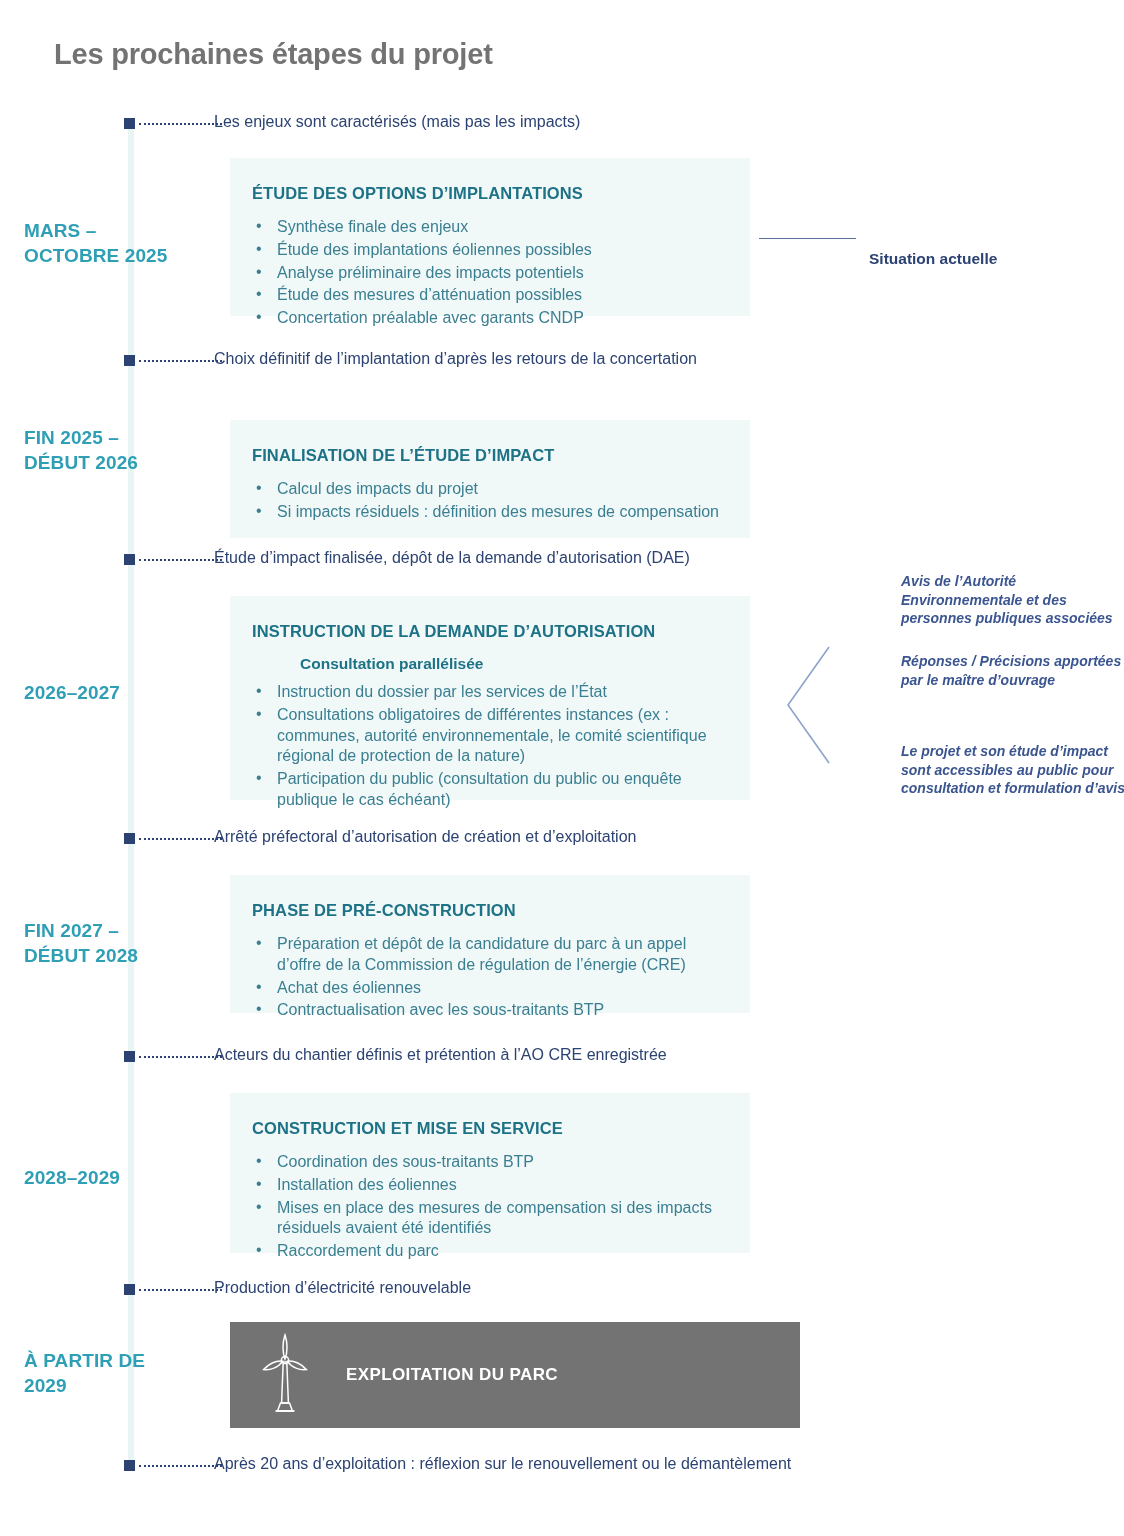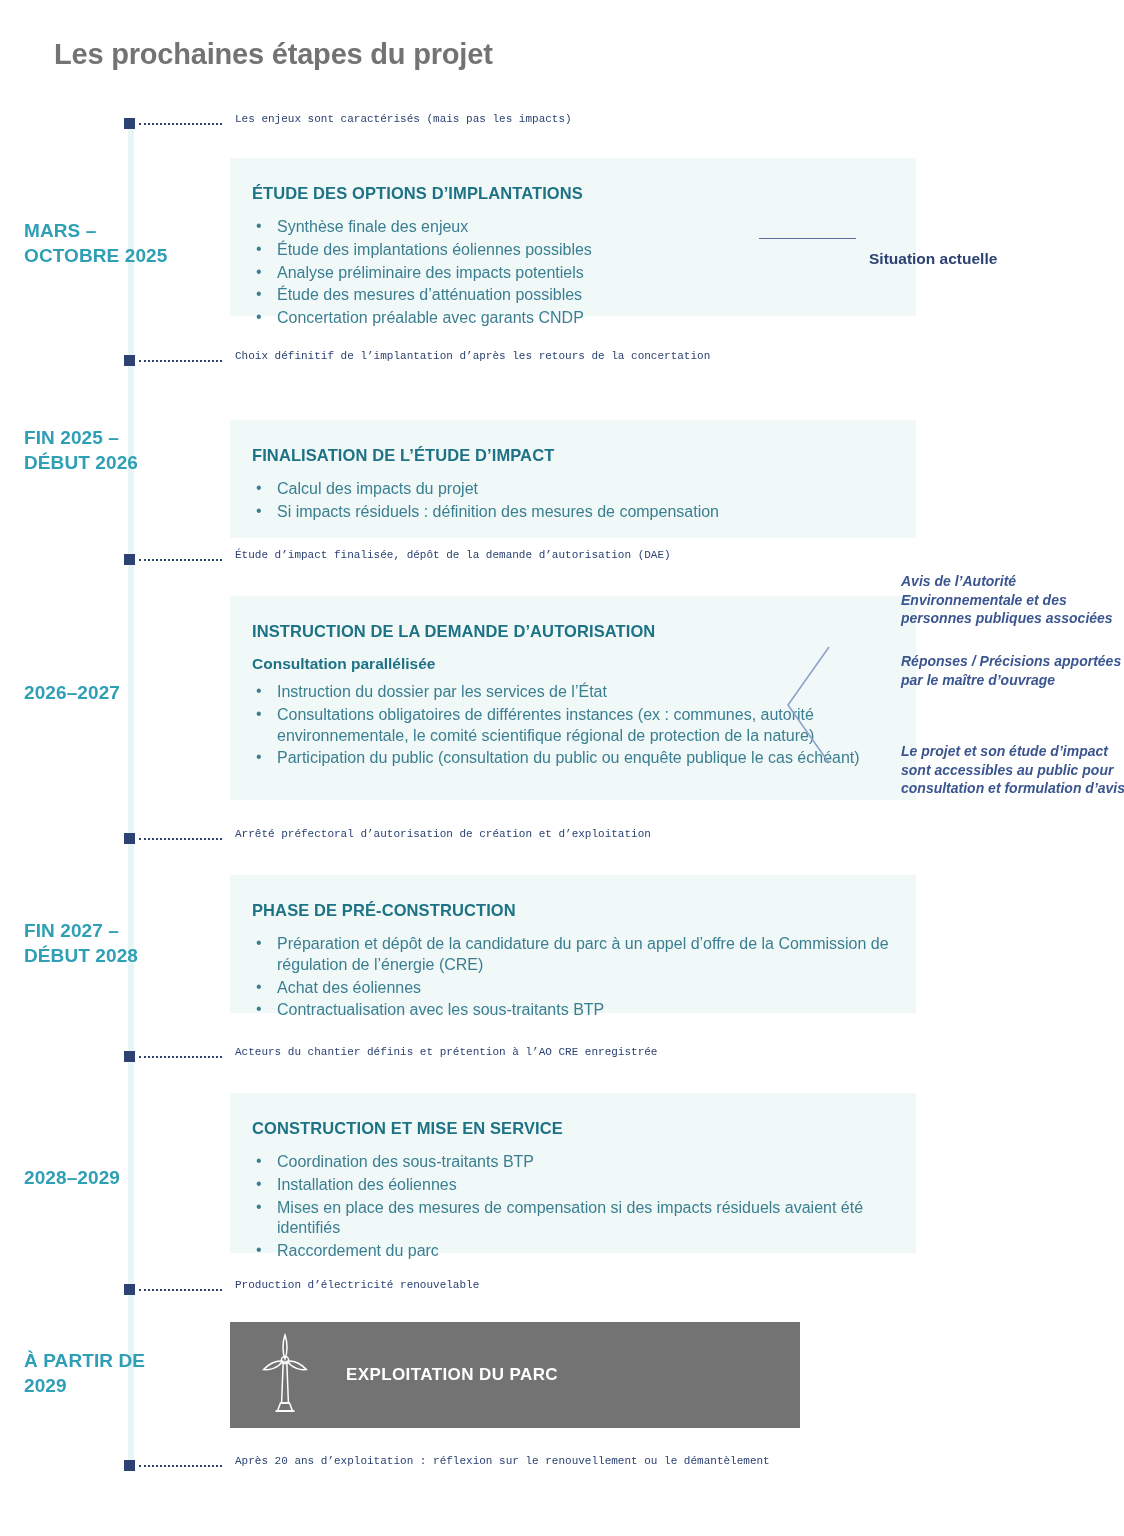--- a/index.html
+++ b/index.html
@@ -55,61 +55,61 @@
   .ms-dots {
     position: absolute;
     left: 139px;
     top: 10px;
     width: 83px;
     height: 2px;
     border-top: 2px dotted #2b4272;
   }
   .ms-label {
     position: absolute;
-    left: 235px;
+    left: 214px;
     top: 0px;
-    font-size: 11px;
+    font-size: 16px;
     color: #2b4272;
     white-space: nowrap;
-    font-family: Liberation Mono, monospace;
   }
 
   
   .period {
     position: absolute;
     width: 160px;
     left: 24px;
     text-align: left;
     font-size: 19px;
     font-weight: bold;
     color: #2e9fb5;
     line-height: 1.32;
     letter-spacing: 0.1px;
   }
 
   
   .card {
     position: absolute;
     left: 230px;
-    width: 686px;
+    width: 520px;
     background: #f0f8f8;
     padding: 26px 26px 24px 22px;
   }
   .card-title {
     font-size: 16.5px;
     font-weight: bold;
     color: #1d7286;
     letter-spacing: 0.1px;
     margin-bottom: 14px;
   }
   .card-subtitle {
     font-size: 15.5px;
     font-weight: bold;
     color: #1d7286;
     margin-bottom: 9px;
+    margin-left: 48px;
   }
   .card ul { list-style: none; }
   .card li {
     position: relative;
     padding-left: 25px;
     font-size: 16px;
     color: #3a7f91;
     line-height: 1.30;
     margin-bottom: 2px;
   }

